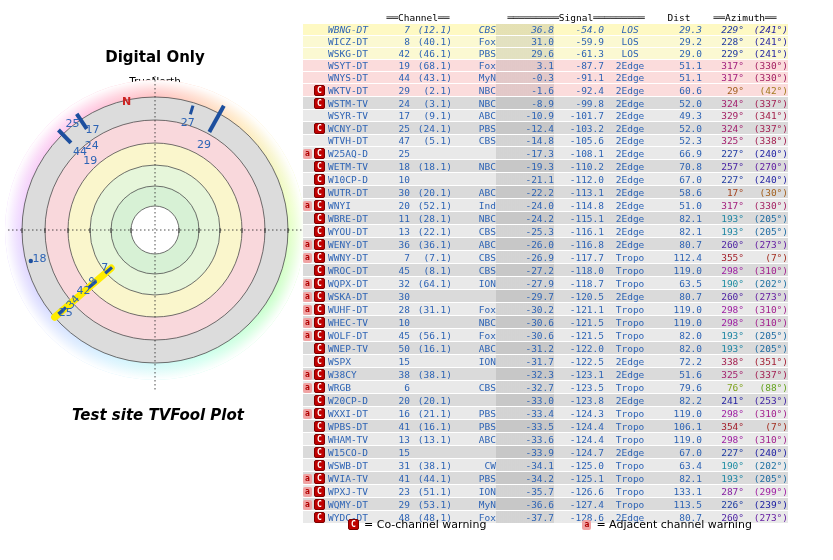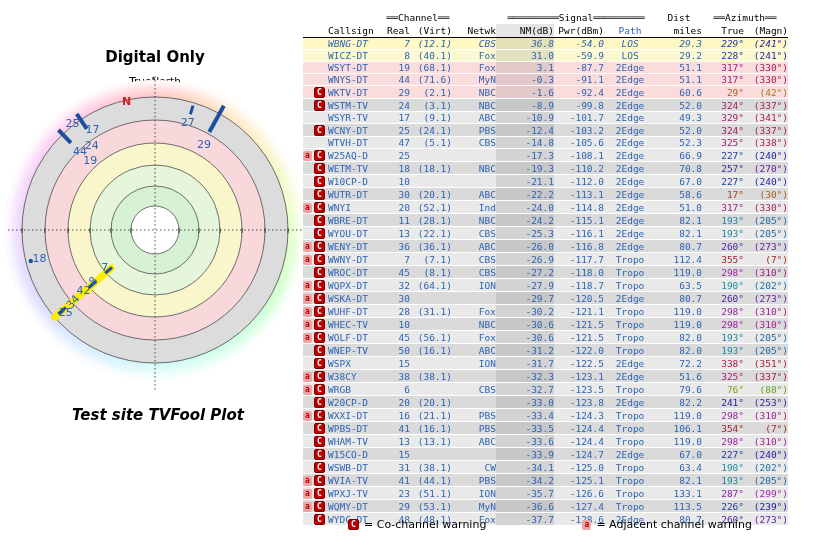--- a/index.html
+++ b/index.html
@@ -134,33 +134,20 @@
       </colgroup>
       <thead>
         <tr class="hdr1">
           <td colspan="3"></td>
           <td colspan="2">══Channel══</td>
           <td></td>
           <td colspan="3">═════════Signal═════════</td>
           <td class="num">Dist</td>
           <td colspan="2">══Azimuth══</td>
         </tr>
-        <tr class="hdr2">
-          <td colspan="2"></td>
-          <td>Callsign</td>
-          <td class="num">Real</td>
-          <td class="num">(Virt)</td>
-          <td class="num">Netwk</td>
-          <td class="num nmcell">NM(dB)</td>
-          <td class="num">Pwr(dBm)</td>
-          <td class="path">Path</td>
-          <td class="num">miles</td>
-          <td class="num">True</td>
-          <td class="num">(Magn)</td>
-        </tr>
       </thead>
       <tbody>
           <tr class="row bg-green">
             <td class="wa"></td>
             <td class="wc"></td>
             <td class="call">WBNG-DT</td>
             <td class="num blue">7</td>
             <td class="num blue">(12.1)</td>
             <td class="net">CBS</td>
             <td class="num blue nmcell">36.8</td>
@@ -177,40 +164,54 @@
             <td class="num blue">8</td>
             <td class="num blue">(40.1)</td>
             <td class="net">Fox</td>
             <td class="num blue nmcell">31.0</td>
             <td class="num blue pwrcell">-59.9</td>
             <td class="path">LOS</td>
             <td class="num blue">29.2</td>
             <td class="num" style="color: rgb(31, 57, 163);">228°</td>
             <td class="num" style="color: rgb(33, 31, 163);">(241°)</td>
           </tr>
+          <tr class="row bg-yellow">
+            <td class="wa"></td>
+            <td class="wc"></td>
+            <td class="call">WSKG-DT</td>
+            <td class="num blue">42</td>
+            <td class="num blue">(46.1)</td>
+            <td class="net">PBS</td>
+            <td class="num blue nmcell">29.6</td>
+            <td class="num blue pwrcell">-61.3</td>
+            <td class="path">LOS</td>
+            <td class="num blue">29.0</td>
+            <td class="num" style="color: rgb(31, 55, 163);">229°</td>
+            <td class="num" style="color: rgb(33, 31, 163);">(241°)</td>
+          </tr>
           <tr class="row bg-pink">
             <td class="wa"></td>
             <td class="wc"></td>
             <td class="call">WSYT-DT</td>
             <td class="num blue">19</td>
             <td class="num blue">(68.1)</td>
             <td class="net">Fox</td>
             <td class="num blue nmcell">3.1</td>
             <td class="num blue pwrcell">-87.7</td>
             <td class="path">2Edge</td>
             <td class="num blue">51.1</td>
             <td class="num" style="color: rgb(163, 31, 125);">317°</td>
             <td class="num" style="color: rgb(163, 31, 97);">(330°)</td>
           </tr>
           <tr class="row bg-pink">
             <td class="wa"></td>
             <td class="wc"></td>
             <td class="call">WNYS-DT</td>
             <td class="num blue">44</td>
-            <td class="num blue">(71.6)</td>
+            <td class="num blue">(43.1)</td>
             <td class="net">MyN</td>
             <td class="num blue nmcell">-0.3</td>
             <td class="num blue pwrcell">-91.1</td>
             <td class="path">2Edge</td>
             <td class="num blue">51.1</td>
             <td class="num" style="color: rgb(163, 31, 125);">317°</td>
             <td class="num" style="color: rgb(163, 31, 97);">(330°)</td>
           </tr>
           <tr class="row bg-pink">
             <td class="wa"></td>

